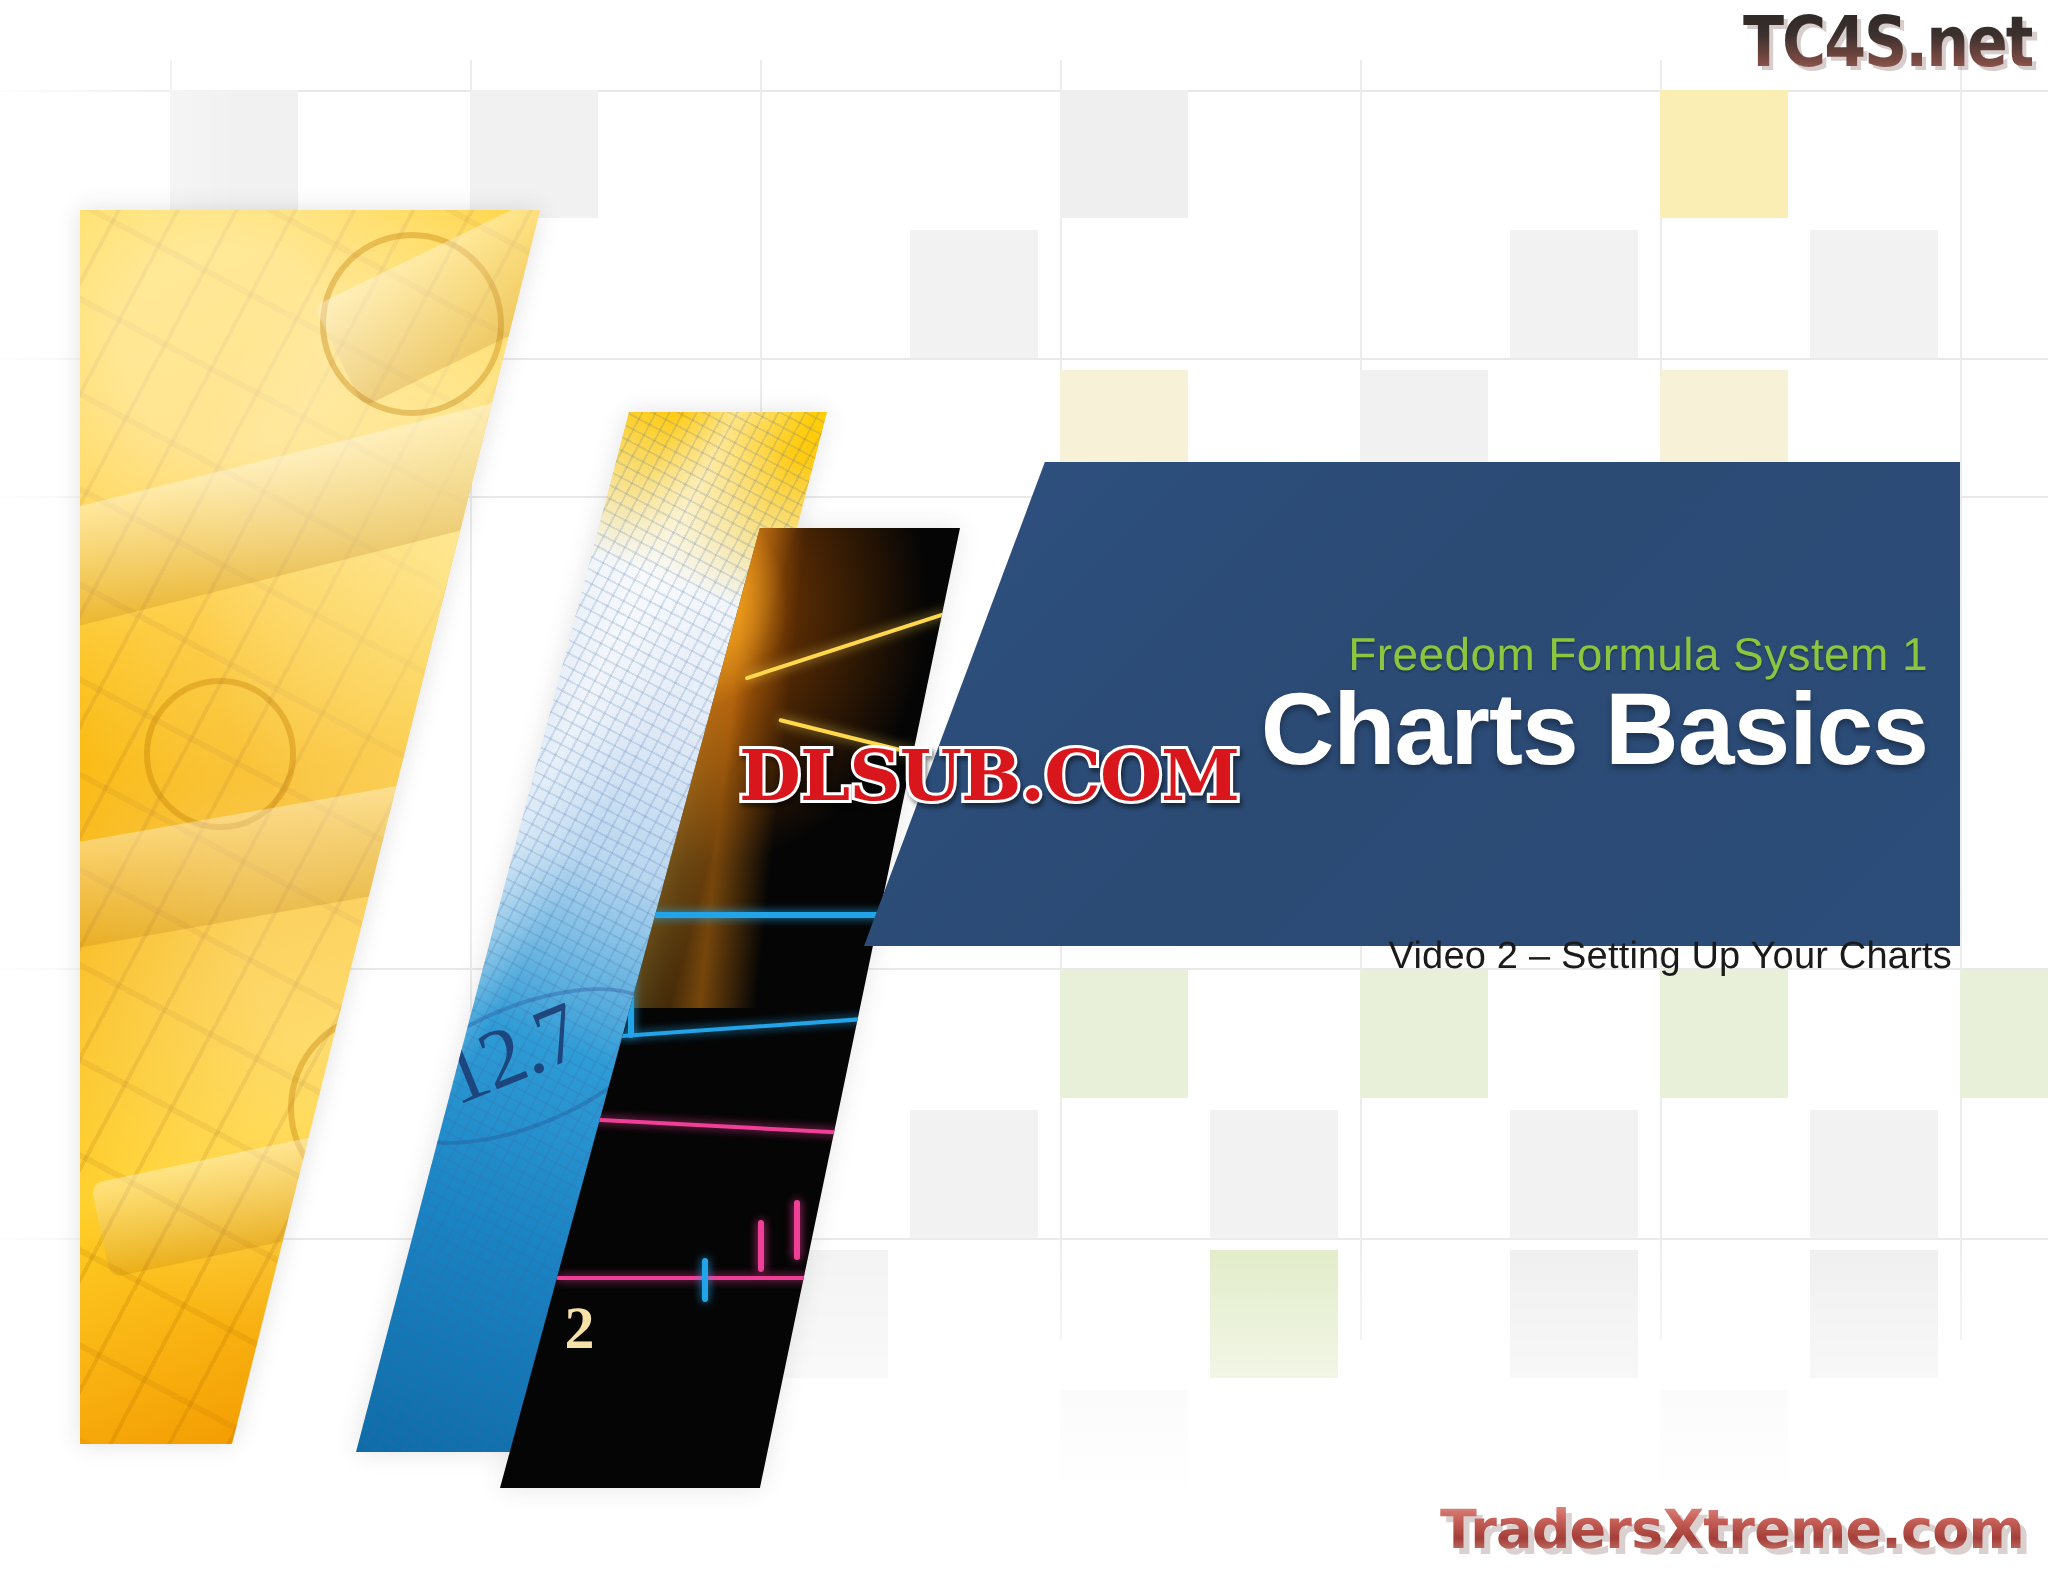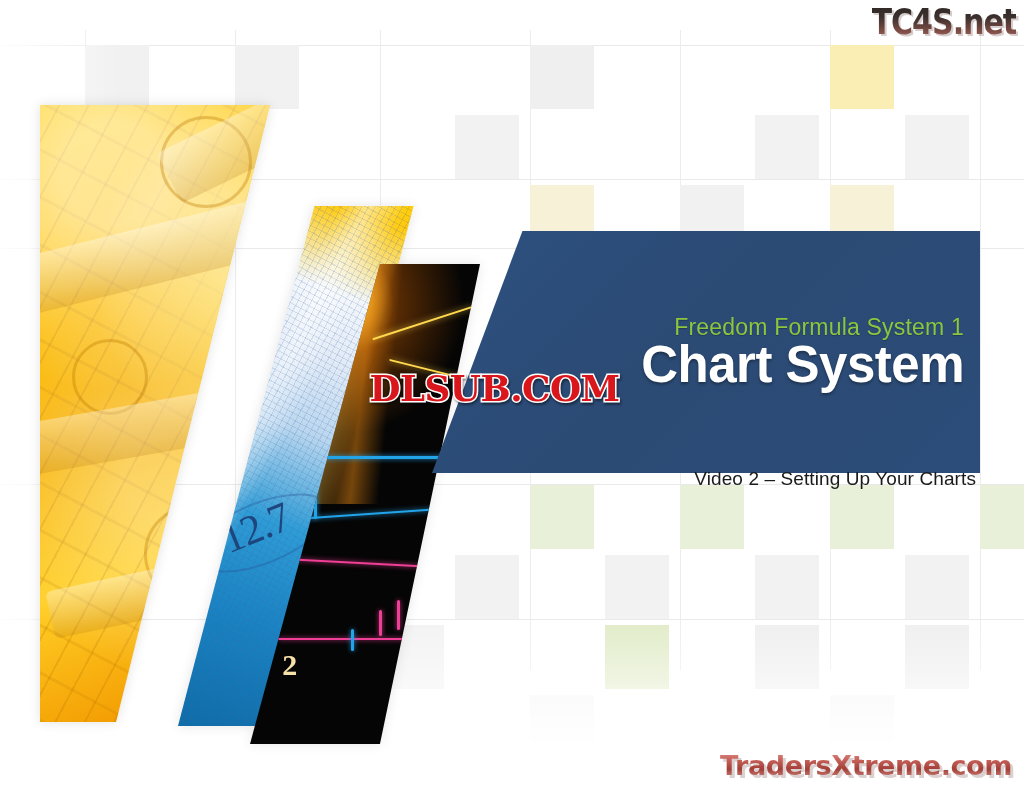--- a/index.html
+++ b/index.html
@@ -267,21 +267,21 @@
       <div class="wv wv-pink" style="left:64%;top:70%;width:3px;height:30px;"></div>
       <div class="wv wv-yellow" style="left:52%;top:12%;width:46%;height:2px;transform:rotate(-18deg);"></div>
       <div class="wv wv-yellow" style="left:60%;top:22%;width:40%;height:2px;transform:rotate(14deg);"></div>
       <div class="dark-two">2</div>
     </div>
   </div>
 
   <div class="title-band">
     <div class="title-inner">
       <div class="eyebrow">Freedom Formula System 1</div>
-      <div class="maintitle">Chart System</div>
+      <div class="maintitle">Charts Basics</div>
     </div>
   </div>
 
   <div class="subline">Video 2 – Setting Up Your Charts</div>
 
   <div class="watermark">DLSUB.COM</div>
 
   <div class="tc4s-shadow">TC4S.net</div>
   <div class="tc4s">TC4S.net</div>
 

